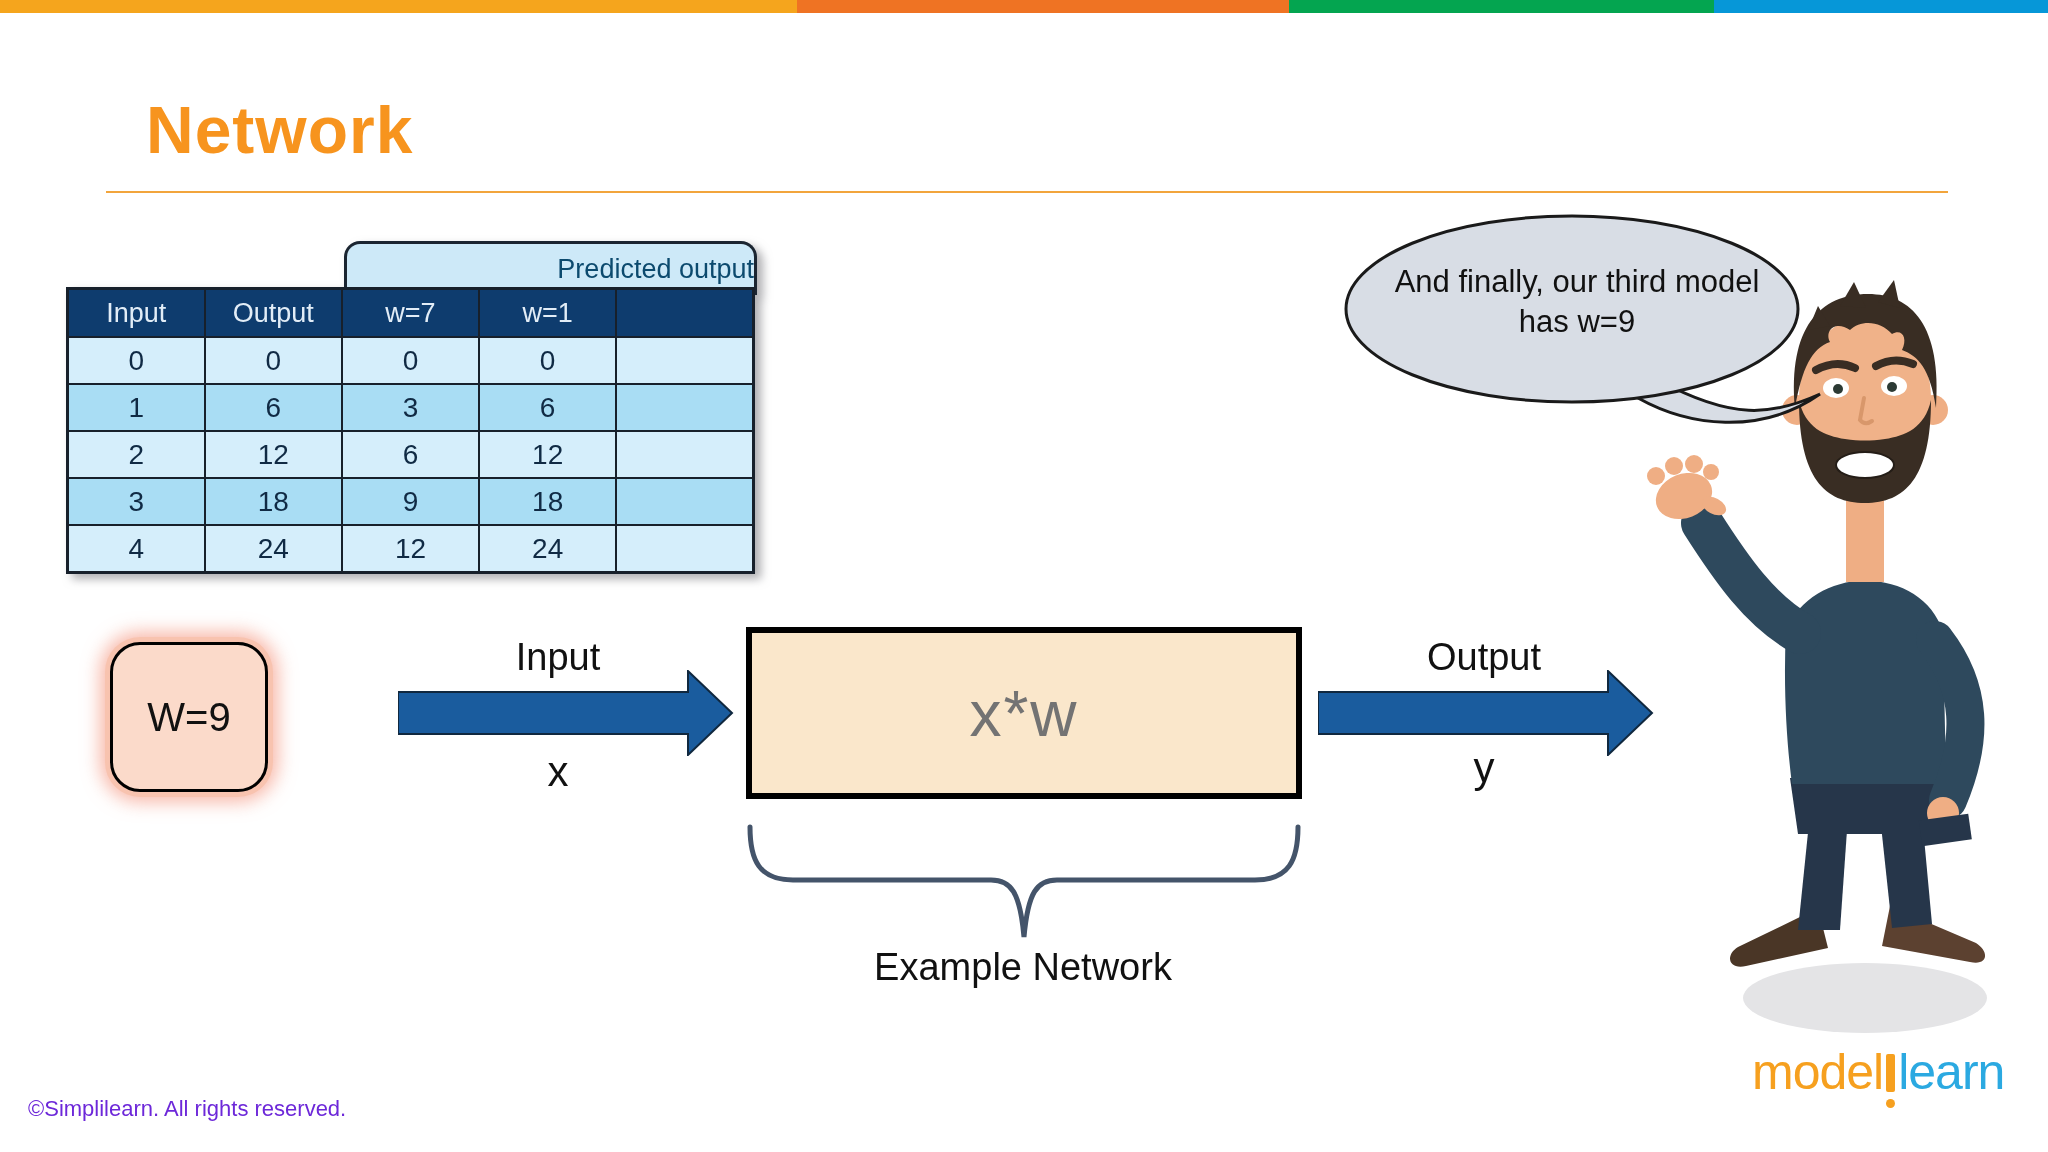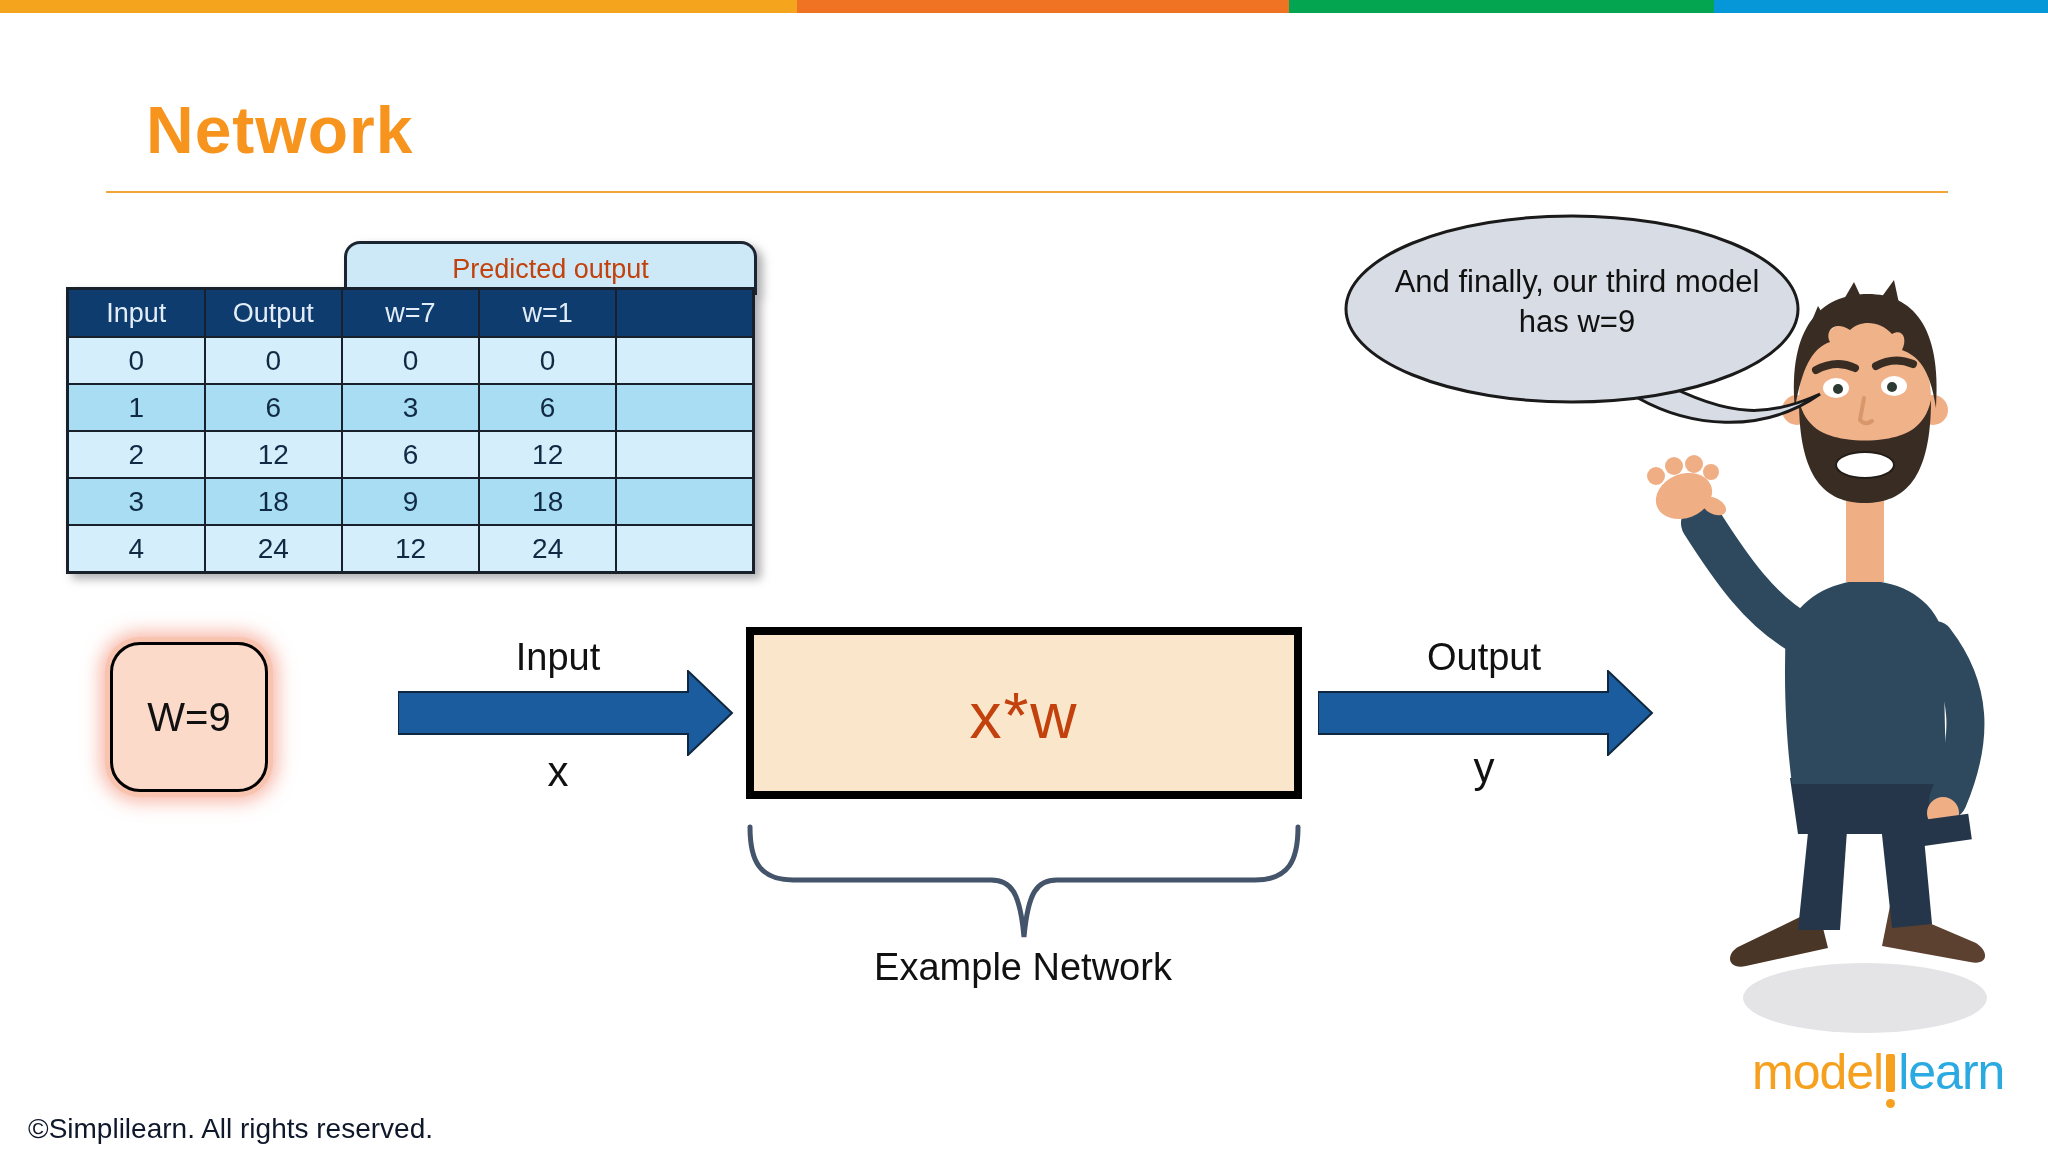--- a/index.html
+++ b/index.html
@@ -10,21 +10,21 @@
   .top-bar{position:absolute;left:0;top:0;width:2048px;height:13px;display:flex;}
   .bar-seg{height:13px;}
   .seg1{width:38.92%;} .seg2{width:24.02%;} .seg3{width:20.75%;} .seg4{width:16.31%;}
 
   
   .title{position:absolute;left:146px;top:92px;font-size:66px;font-weight:bold;color:#F7941E;letter-spacing:1px;}
   .title-rule{position:absolute;left:106px;top:191px;width:1842px;height:2px;background:#F2A53C;}
 
   
   .table-wrap{position:absolute;left:66px;top:241px;width:700px;height:320px;filter:drop-shadow(6px 5px 5px rgba(110,110,115,0.55));}
-  .pred-tab{position:absolute;left:278px;top:0;width:413px;height:54px;background:#CDE9F8;border:3px solid #1B2531;border-bottom:none;border-radius:16px 16px 0 0;text-align:center;line-height:50px;font-size:27px;color:#c2410c;box-sizing:border-box;}
+  .pred-tab{position:absolute;left:278px;top:0;width:413px;height:54px;background:#CDE9F8;border:3px solid #1B2531;border-bottom:none;border-radius:16px 16px 0 0;text-align:right;line-height:50px;font-size:27px;color:#0c4a6e;box-sizing:border-box;}
   table.data-table{position:absolute;left:0;top:46px;width:689px;border-collapse:collapse;table-layout:fixed;background:#D5EEFB;}
   table.data-table th{background:#0E3C6E;color:#E2EDF7;font-weight:normal;font-size:27px;height:44px;border:2px solid #17202B;}
   table.data-table td{font-size:28px;color:#102A44;text-align:center;height:45px;border:2px solid #17202B;padding:0;}
   table.data-table tr:nth-child(odd) td{background:#D5EEFB;}
   table.data-table tr:nth-child(even) td{background:#A9DDF4;}
   table.data-table{border:3px solid #17202B;}
 
   
   .bubble-svg{position:absolute;left:1340px;top:212px;}
   .bubble-text{position:absolute;left:1356px;top:262px;width:442px;text-align:center;color:#111;}
@@ -35,29 +35,29 @@
   .weight-box{position:absolute;left:110px;top:642px;width:158px;height:150px;background:#FBDACA;border:3px solid #000000;border-radius:30px;box-sizing:border-box;text-align:center;line-height:144px;font-size:40px;color:#111;
     box-shadow:0 0 0 5px #F8C3AF, 0 0 18px 10px rgba(243,125,98,0.55);}
   .arrow-svg{position:absolute;}
   .input-arrow{left:398px;top:670px;}
   .output-arrow{left:1318px;top:670px;}
   .flow-label{position:absolute;width:220px;text-align:center;font-size:38px;color:#111;}
   .lbl-input{left:448px;top:636px;}
   .lbl-x{left:448px;top:748px;font-size:42px;}
   .lbl-output{left:1374px;top:636px;}
   .lbl-y{left:1374px;top:744px;font-size:42px;}
-  .nn-box{position:absolute;left:746px;top:627px;width:556px;height:172px;background:#FAE7CB;border:8px solid #000000;box-sizing:border-box;text-align:center;line-height:162px;font-size:64px;color:#c2410c;letter-spacing:2px;}
+  .nn-box{position:absolute;left:746px;top:627px;width:556px;height:172px;background:#FAE7CB;border:6px solid #000000;box-sizing:border-box;text-align:center;line-height:162px;font-size:64px;color:#737373;letter-spacing:2px;}
   .brace-svg{position:absolute;left:745px;top:822px;}
   .nn-label{position:absolute;left:823px;top:946px;width:400px;text-align:center;font-size:38px;color:#111;}
 
   
   .char-svg{position:absolute;left:1640px;top:268px;}
 
   
-  .copyright{position:absolute;left:28px;top:1096px;font-size:28px;color:#0f172a;margin-top:17px;}
+  .copyright{position:absolute;left:28px;top:1096px;font-size:22px;color:#6d28d9;}
   .logo{position:absolute;left:1752px;top:1040px;display:flex;align-items:flex-start;font-size:50px;letter-spacing:-1px;}
   .logo .p1{line-height:64px;}
   .logo .p2{line-height:64px;}
   .logo-i{display:inline-flex;flex-direction:column;align-items:center;gap:7px;margin:0 3px;padding-top:14px;}
   .logo-i .bar{width:9px;height:38px;border-radius:2px;}
   .logo-i .dot{width:9px;height:9px;border-radius:50%;}
 </style>
 </head>
 <body>
 

